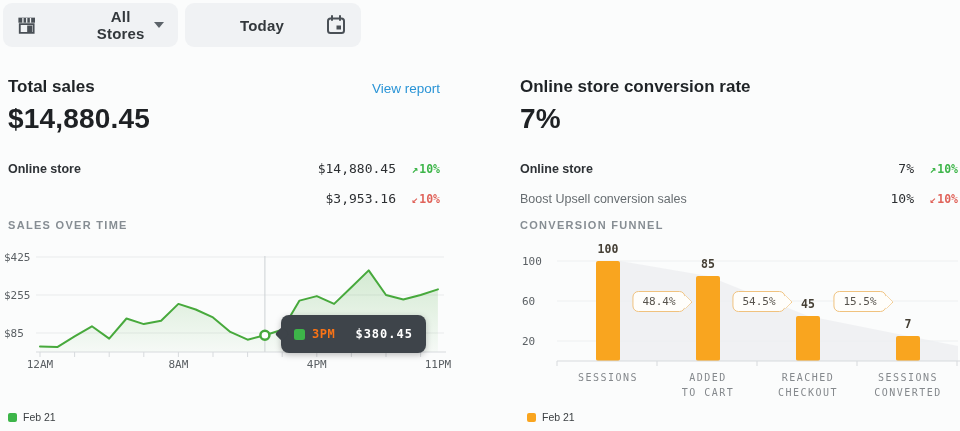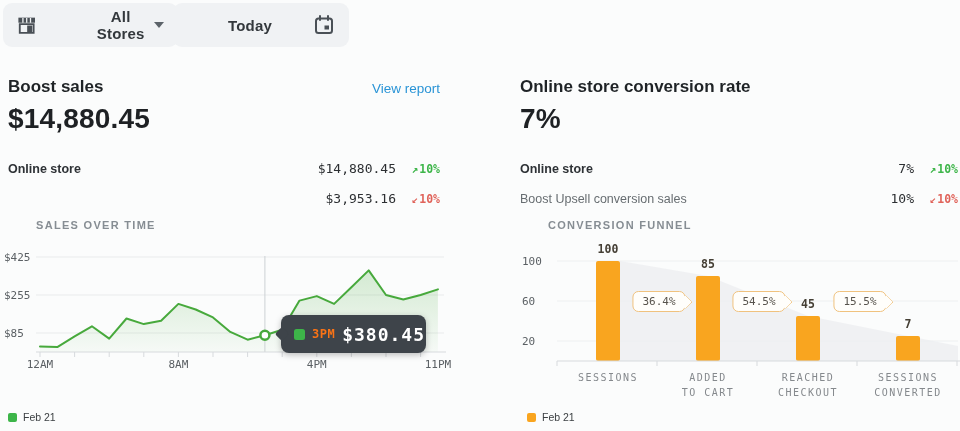--- a/index.html
+++ b/index.html
@@ -8,21 +8,21 @@
     position:relative; width:960px; height:431px; overflow:hidden;
     background:#fbfcfc; font-family:"Liberation Sans", sans-serif; color:#1f2326;
   }
   
   .pill {
     position:absolute; top:3px; height:44px; background:#f0f2f4; border:none;
     border-radius:9px; display:flex; align-items:center; cursor:pointer;
     font-family:"Liberation Sans", sans-serif;
   }
   .pill-store { left:3px; width:175px; padding:0 14px; }
-  .pill-date  { left:173px; width:176px; padding:0 15px; }
+  .pill-date  { left:185px; width:176px; padding:0 15px; }
   .pill-label { font-size:15px; font-weight:700; color:#33383c; letter-spacing:.2px;margin-left:40px; }
   .store-icon { margin-right:11px; }
   .caret { margin-left:auto; width:0; height:0; border-left:5px solid transparent;
            border-right:5px solid transparent; border-top:6px solid #5c6369; }
   .cal-icon { margin-left:auto; }
   
   .panel-title { position:absolute; font-size:17px; font-weight:700; color:#1f2326; }
   .pt-left  { left:8px;  top:77px; }
   .pt-right { left:520px; top:77px; }
   .view-link { position:absolute; left:354px; top:81px; width:86px; text-align:right;
@@ -35,42 +35,42 @@
   .mrows-right { left:520px; width:438px; }
   .mrow { position:relative; height:24px;margin-top:6px; }
   .mlabel { position:absolute; left:0; top:4px; font-size:12.5px; color:#676d71; }
   .mlabel.bold { font-weight:700; color:#2e3236; }
   .mono { font-family:"DejaVu Sans Mono", monospace; }
   .mvalue { position:absolute; right:44px; top:3px; font-size:13px; color:#2c2f32; }
   .mdelta { position:absolute; right:0; top:4px; font-size:11.5px; font-weight:700; white-space:nowrap;text-align:right; }
   .mdelta i { font-style:normal; font-size:11px; margin-right:1px; }
   .mdelta.up   { color:#3db549; }
   .mdelta.down { color:#e0635a; }
-  .section-title { position:absolute; font-size:11px; font-weight:700; color:#868d93; letter-spacing:1.3px;margin-left:28px; }
+  .section-title { position:absolute; font-size:11px; font-weight:700; color:#868d93; letter-spacing:1.3px; }
   .st-left  { left:8px;  top:219px; }
   .st-right { left:520px; top:219px; }
   
   .sales-svg  { position:absolute; left:0;   top:240px; }
   .funnel-svg { position:absolute; left:520px; top:240px; }
   .svg-tick  { font-family:"DejaVu Sans Mono", monospace; font-size:11px; fill:#5b6064; }
   .svg-cat   { font-family:"DejaVu Sans Mono", monospace; font-size:10px; fill:#85898d; letter-spacing:1.5px; }
   .svg-bval  { font-family:"DejaVu Sans Mono", monospace; font-size:11.5px; font-weight:700; fill:#453f35; }
   
   .tooltip {
     position:absolute; left:281px; top:315px; width:145px; height:38px;
     background:#3e444a; border-radius:8px; display:flex; align-items:center;
     padding:0 13px; gap:7px; box-shadow:0 2px 6px rgba(0,0,0,.25);
   }
   .tooltip::before {
     content:""; position:absolute; left:-4px; top:14px; width:10px; height:10px;
     background:#3e444a; transform:rotate(45deg); border-radius:2px;
   }
   .tt-swatch { width:11px; height:11px; background:#3db549; border-radius:2.5px; flex:none; }
   .tt-label { font-family:"DejaVu Sans Mono", monospace; font-size:12px; font-weight:700; color:#f97316; letter-spacing:.5px; }
-  .tt-value { margin-left:auto; font-family:"DejaVu Sans Mono", monospace; font-size:18px; font-weight:700; color:#fff; letter-spacing:1px; }
+  .tt-value { margin-left:auto; font-family:"DejaVu Sans Mono", monospace; font-size:12px; font-weight:700; color:#fff; letter-spacing:1px; }
   
   .badge {
     position:absolute; top:291px; transform:translateX(-50%);
     background:#fffefb; border:1.5px solid #f0c27e; border-radius:6px;
     padding:2px 9px; font-family:"DejaVu Sans Mono", monospace; font-size:11px;
     color:#57534c; line-height:15px; white-space:nowrap;
   }
   .badge::after {
     content:""; position:absolute; right:-6px; top:4.5px; width:9px; height:9px;
     background:#fffefb; border-top:1.5px solid #f0c27e; border-right:1.5px solid #f0c27e;
@@ -106,21 +106,21 @@
       <span class="pill-label">Today</span>
       <svg class="cal-icon" width="20" height="20" viewBox="0 0 20 20">
         <rect x="2" y="3.5" width="16" height="14.5" rx="2.5" fill="none" stroke="#4a5056" stroke-width="2"></rect>
         <path d="M6 1v4M14 1v4" stroke="#4a5056" stroke-width="2" stroke-linecap="round"></path>
         <rect x="10.5" y="10.5" width="4.5" height="4" fill="#4a5056"></rect>
       </svg>
     </button>
   </header>
 
   <section>
-    <h2 class="panel-title pt-left">Boost sales</h2>
+    <h2 class="panel-title pt-left">Total sales</h2>
     <a class="view-link">View report</a>
     <div class="big-value bv-left">$14,880.45</div>
 
     <div class="mrows mrows-left">
       <div class="mrow">
         <span class="mlabel bold">Online store</span>
         <span class="mvalue mono">$14,880.45</span>
         <span class="mdelta mono up"><i>↗</i><span>10%</span></span>
       </div>
       <div class="mrow">
@@ -222,21 +222,21 @@
         <line x1="437" y1="121" x2="437" y2="126" stroke="#d7dadd" stroke-width="1"></line>
         <text x="88" y="141" text-anchor="middle" class="svg-cat">SESSIONS</text>
         <text x="188" y="141" text-anchor="middle" class="svg-cat">ADDED</text>
         <text x="188" y="156" text-anchor="middle" class="svg-cat">TO CART</text>
         <text x="288" y="141" text-anchor="middle" class="svg-cat">REACHED</text>
         <text x="288" y="156" text-anchor="middle" class="svg-cat">CHECKOUT</text>
         <text x="388" y="141" text-anchor="middle" class="svg-cat">SESSIONS</text>
         <text x="388" y="156" text-anchor="middle" class="svg-cat">CONVERTED</text>
       </svg>
 
-    <div class="badge badge-1">36.4%</div>
+    <div class="badge badge-1">48.4%</div>
     <div class="badge badge-2">54.5%</div>
     <div class="badge badge-3">15.5%</div>
 
     <div class="legend legend-right">
       <span class="legend-sq orange"></span>
       <span class="legend-text">Feb 21</span>
     </div>
   </section>
 
 </div>

